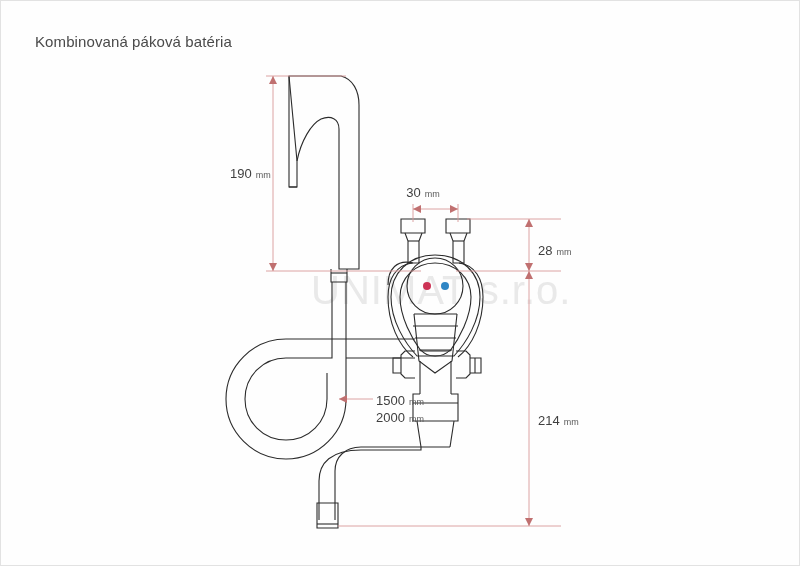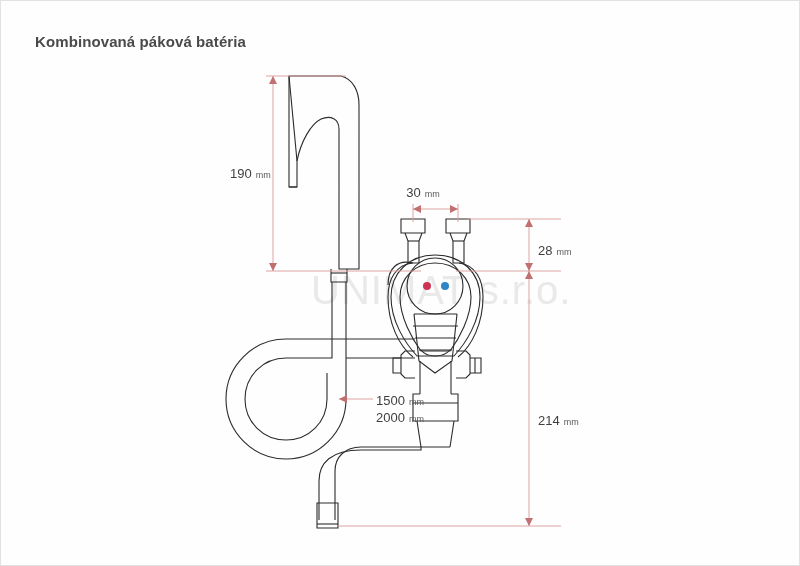--- a/index.html
+++ b/index.html
@@ -18,21 +18,21 @@
     background: #fefefe;
     border: 1px solid #e2e2e2;
     box-sizing: border-box;
     overflow: hidden;
   }
   #drawing-title {
     position: absolute;
     left: 34px;
     top: 32px;
     font-size: 15px;
-    font-weight: bold;
+    font-weight: normal;
     color: #4a4a4a;
     letter-spacing: 0.1px;
     white-space: nowrap;
   }
   #svg-canvas {
     position: absolute;
     left: 0;
     top: 0;
     width: 800px;
     height: 566px;

